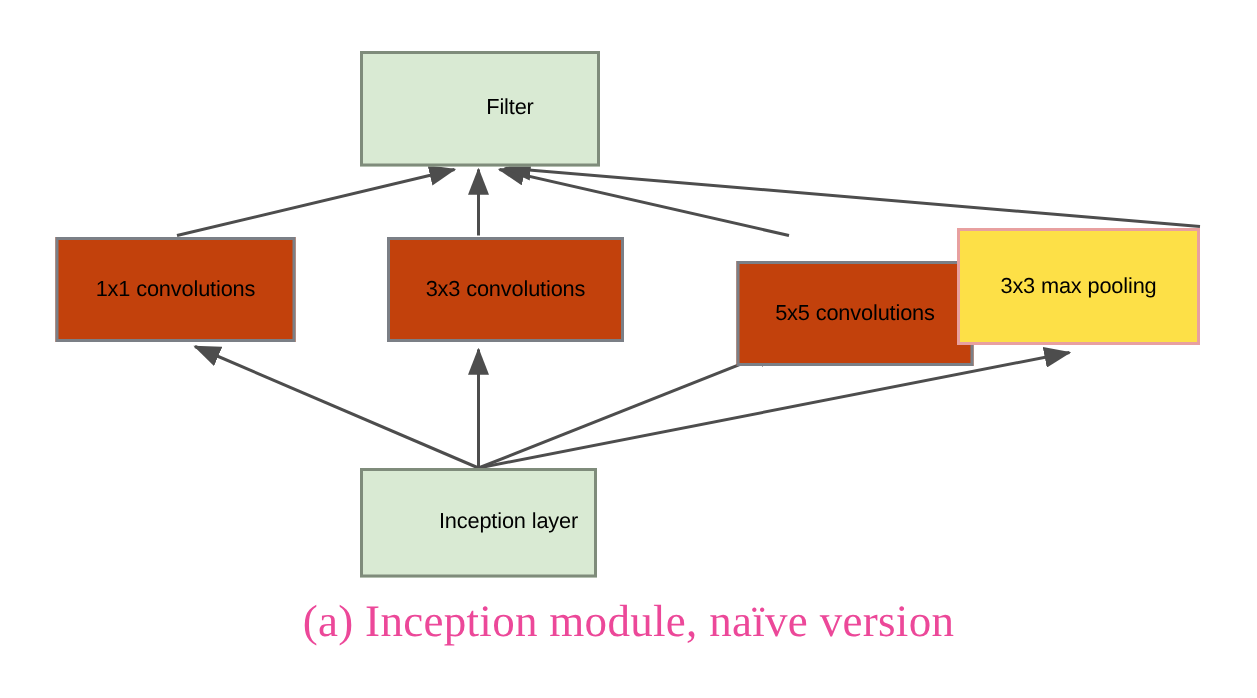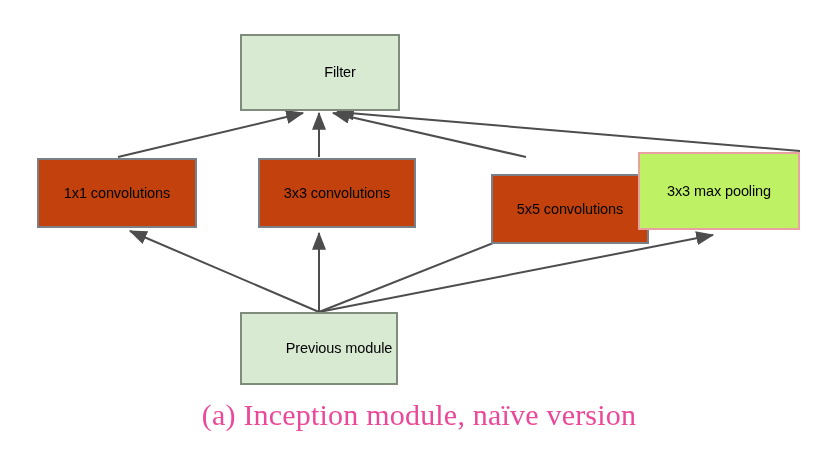--- a/index.html
+++ b/index.html
@@ -39,21 +39,21 @@
   .node-green {
     background: #d9ead3;
     border: 2px solid #7f8c7b;
     padding-left: 40px;
   }
   .node-blue {
     background: #c2410c;
     border: 2px solid #7b7f86;
   }
   .node-pink {
-    background: #bef264;
+    background: #fde047;
     border: 2px solid #e8a0a0;
   }
   #caption {
     position: absolute;
     left: 0;
     top: 398px;
     width: 838px;
     text-align: center;
     font-family: "Liberation Serif", serif;
     font-size: 30px;
@@ -105,18 +105,18 @@
 
   <div class="node-box node-blue" style="left:447px; top:174px; width:158px; height:70px;margin-left:44px;">
     <span>5x5 convolutions</span>
   </div>
 
   <div class="node-box node-pink" style="left:638px; top:152px; width:162px; height:78px;">
     <span>3x3 max pooling</span>
   </div>
 
   <div class="node-box node-green" style="left:240px; top:312px; width:158px; height:73px;">
-    <span>Previous module</span>
+    <span>Inception layer</span>
   </div>
 
   <div id="caption">(a) Inception module, naïve version</div>
 
 </div>
 
 </body></html>

